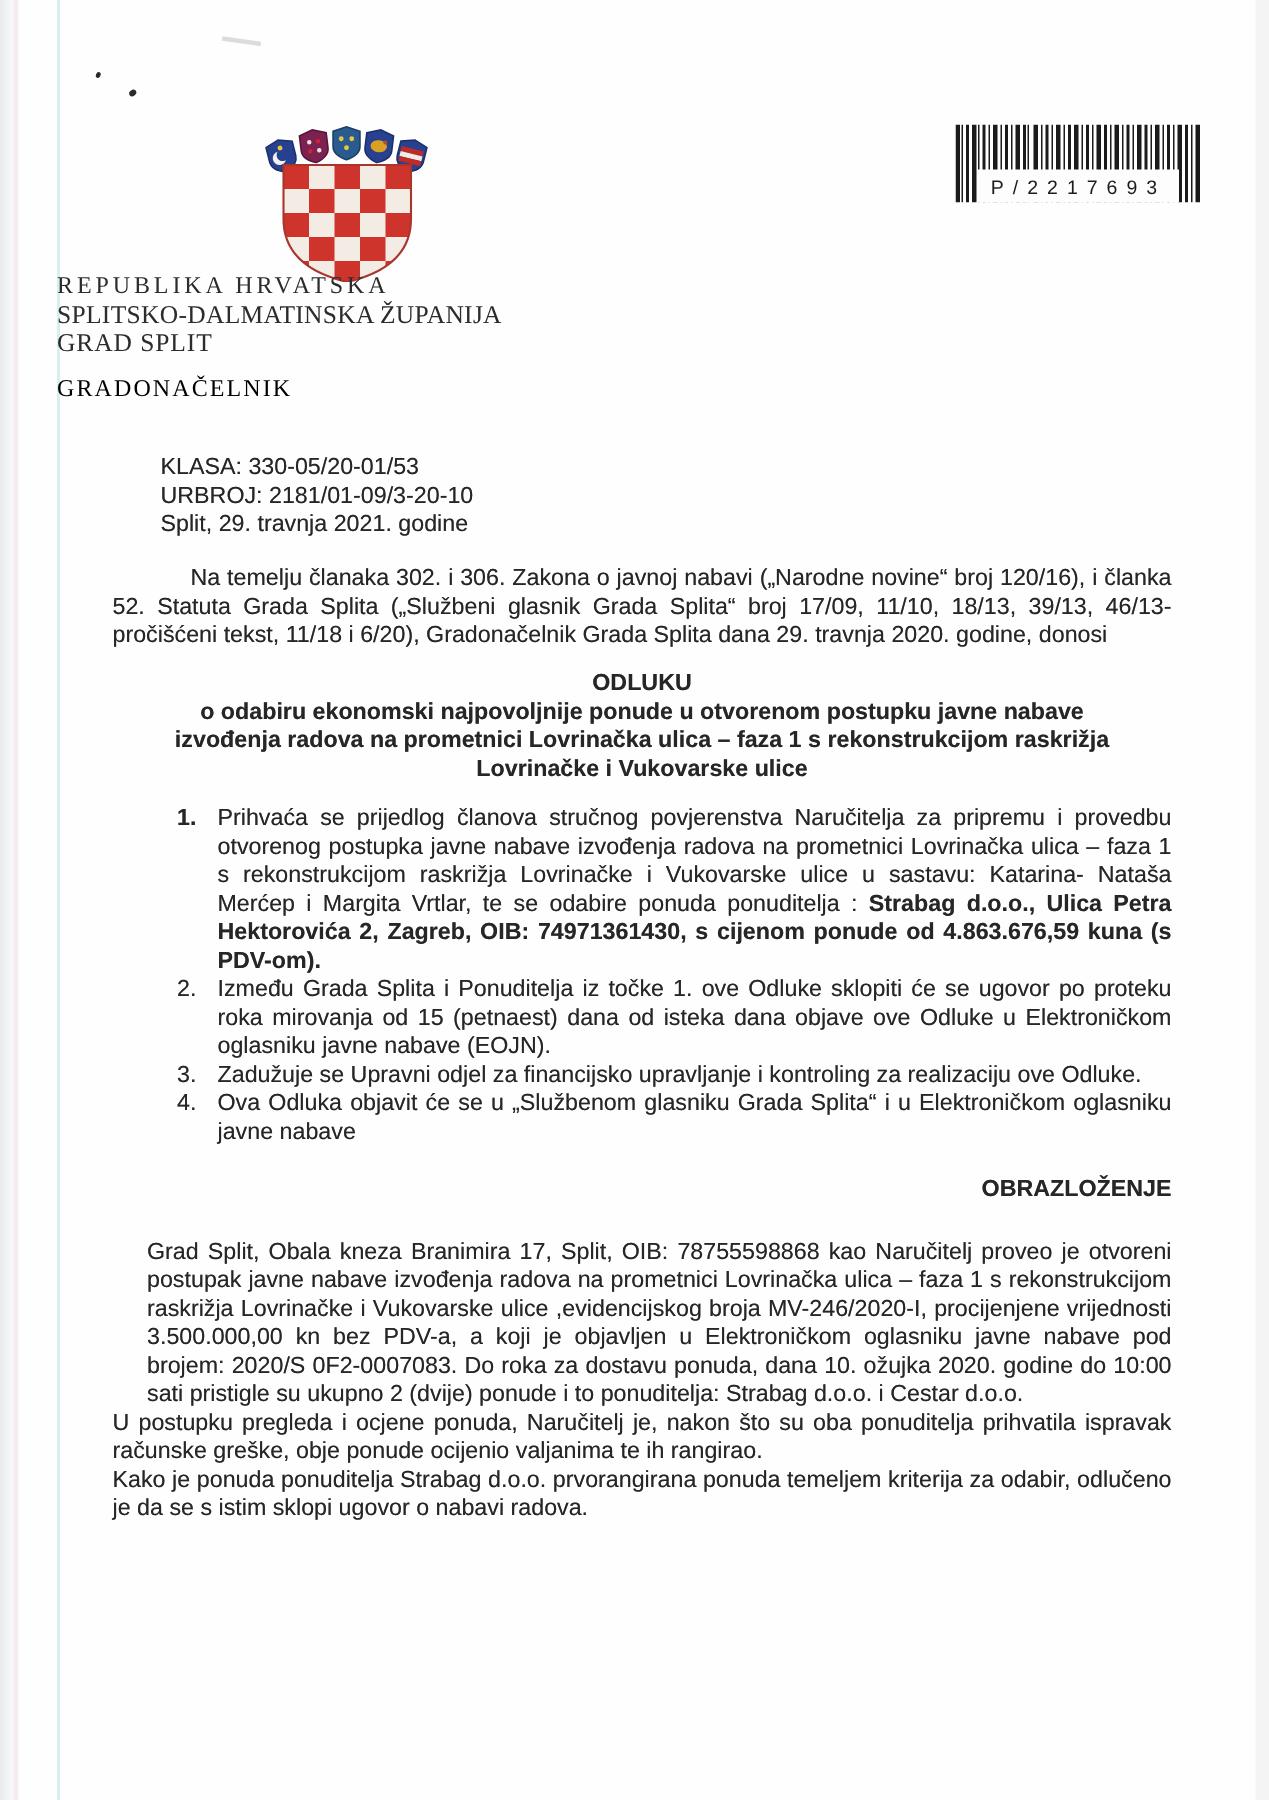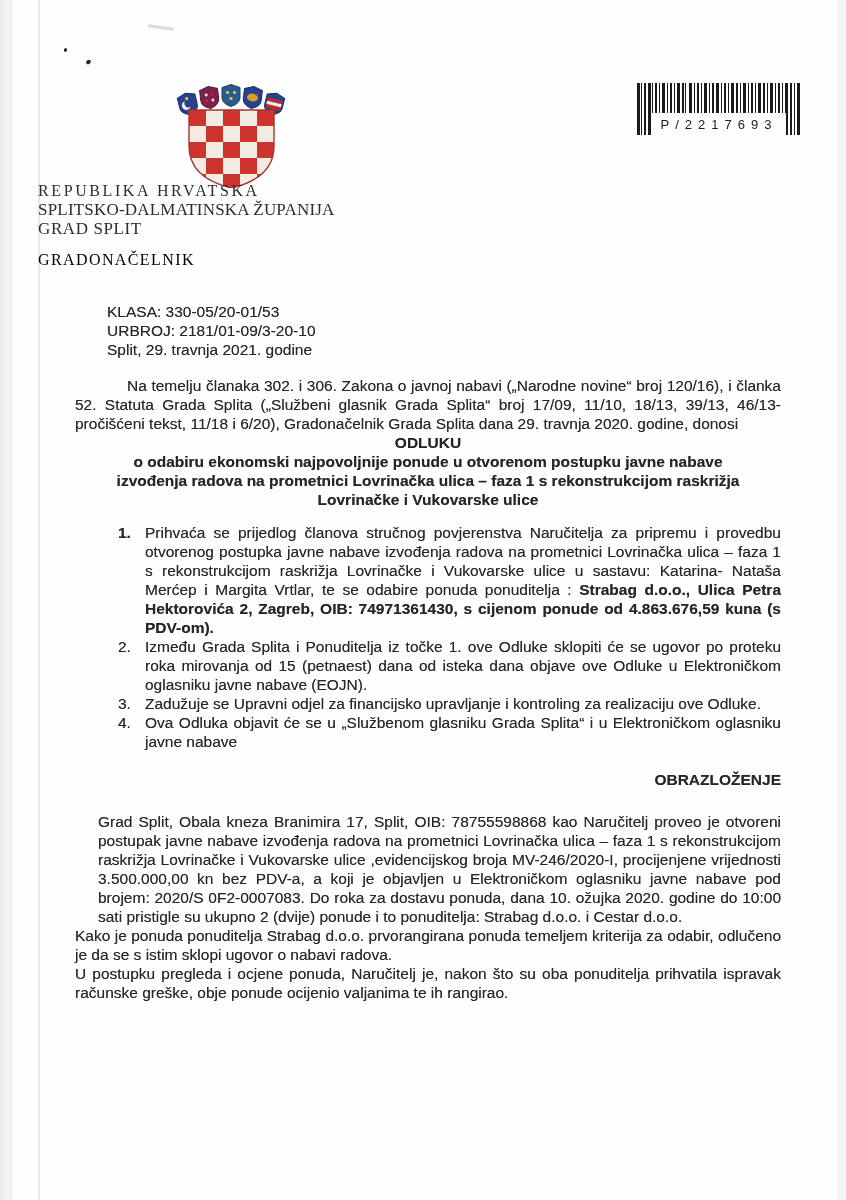--- a/index.html
+++ b/index.html
@@ -41,21 +41,21 @@
   .barcode-label{position:absolute;left:15px;top:30px;width:134px;height:22px;background:#fdfdfd;
      display:flex;align-items:center;justify-content:center;
      font-size:13px;letter-spacing:6px;color:#1c1c1c;white-space:nowrap;overflow:hidden;}
 
   
   .col{position:absolute;left:75px;top:302px;width:706px;
        font-size:15.5px;line-height:19px;color:#262626;
        text-shadow:0 0 .4px rgba(40,40,40,.55);}
   .meta{margin-left:32px;}
   .preamble{margin-top:17px;text-align:justify;text-indent:52px;}
-  .doc-h{text-align:center;font-weight:700;}
+  .doc-h{margin-top:13px;text-align:center;font-weight:700;}
   .subtitle{margin:0 auto;max-width:660px;text-align:center;font-weight:700;}
   .dlist{margin-top:14px;margin-left:43px;}
   .li{display:flex;}
   .li .num{flex:none;width:27px;}
   .li:first-child .num{font-weight:700;}
   .li .litext{flex:1;text-align:justify;}
   .li .litext b{font-weight:700;}
   .expl-h{margin-top:19px;text-align:right;}
   .expl p{margin:0;text-align:justify;}
   .expl p:first-of-type{margin-top:23px;margin-left:23px;}
@@ -223,18 +223,18 @@
       <div class="li">
         <span class="num">4.</span>
         <div class="litext">Ova Odluka objavit će se u „Službenom glasniku Grada Splita“ i u Elektroničkom oglasniku javne nabave</div>
       </div>
     </div>
 
     <div class="doc-h expl-h">OBRAZLOŽENJE</div>
 
     <div class="expl">
       <p>Grad Split, Obala kneza Branimira 17, Split, OIB: 78755598868 kao Naručitelj proveo je otvoreni postupak javne nabave izvođenja radova na prometnici Lovrinačka ulica – faza 1 s rekonstrukcijom raskrižja Lovrinačke i Vukovarske ulice ,evidencijskog broja MV-246/2020-I, procijenjene vrijednosti 3.500.000,00 kn bez PDV-a, a koji je objavljen u Elektroničkom oglasniku javne nabave pod brojem: 2020/S 0F2-0007083. Do roka za dostavu ponuda, dana 10. ožujka 2020. godine do 10:00 sati pristigle su ukupno 2 (dvije) ponude i to ponuditelja: Strabag d.o.o. i Cestar d.o.o.</p>
+      <p>U postupku pregleda i ocjene ponuda, Naručitelj je, nakon što su oba ponuditelja prihvatila ispravak računske greške, obje ponude ocijenio valjanima te ih rangirao.</p>
       <p>Kako je ponuda ponuditelja Strabag d.o.o. prvorangirana ponuda temeljem kriterija za odabir, odlučeno je da se s istim sklopi ugovor o nabavi radova.</p>
-      <p>U postupku pregleda i ocjene ponuda, Naručitelj je, nakon što su oba ponuditelja prihvatila ispravak računske greške, obje ponude ocijenio valjanima te ih rangirao.</p>
     </div>
 
   </div>
 </div>
 
 </body></html>

